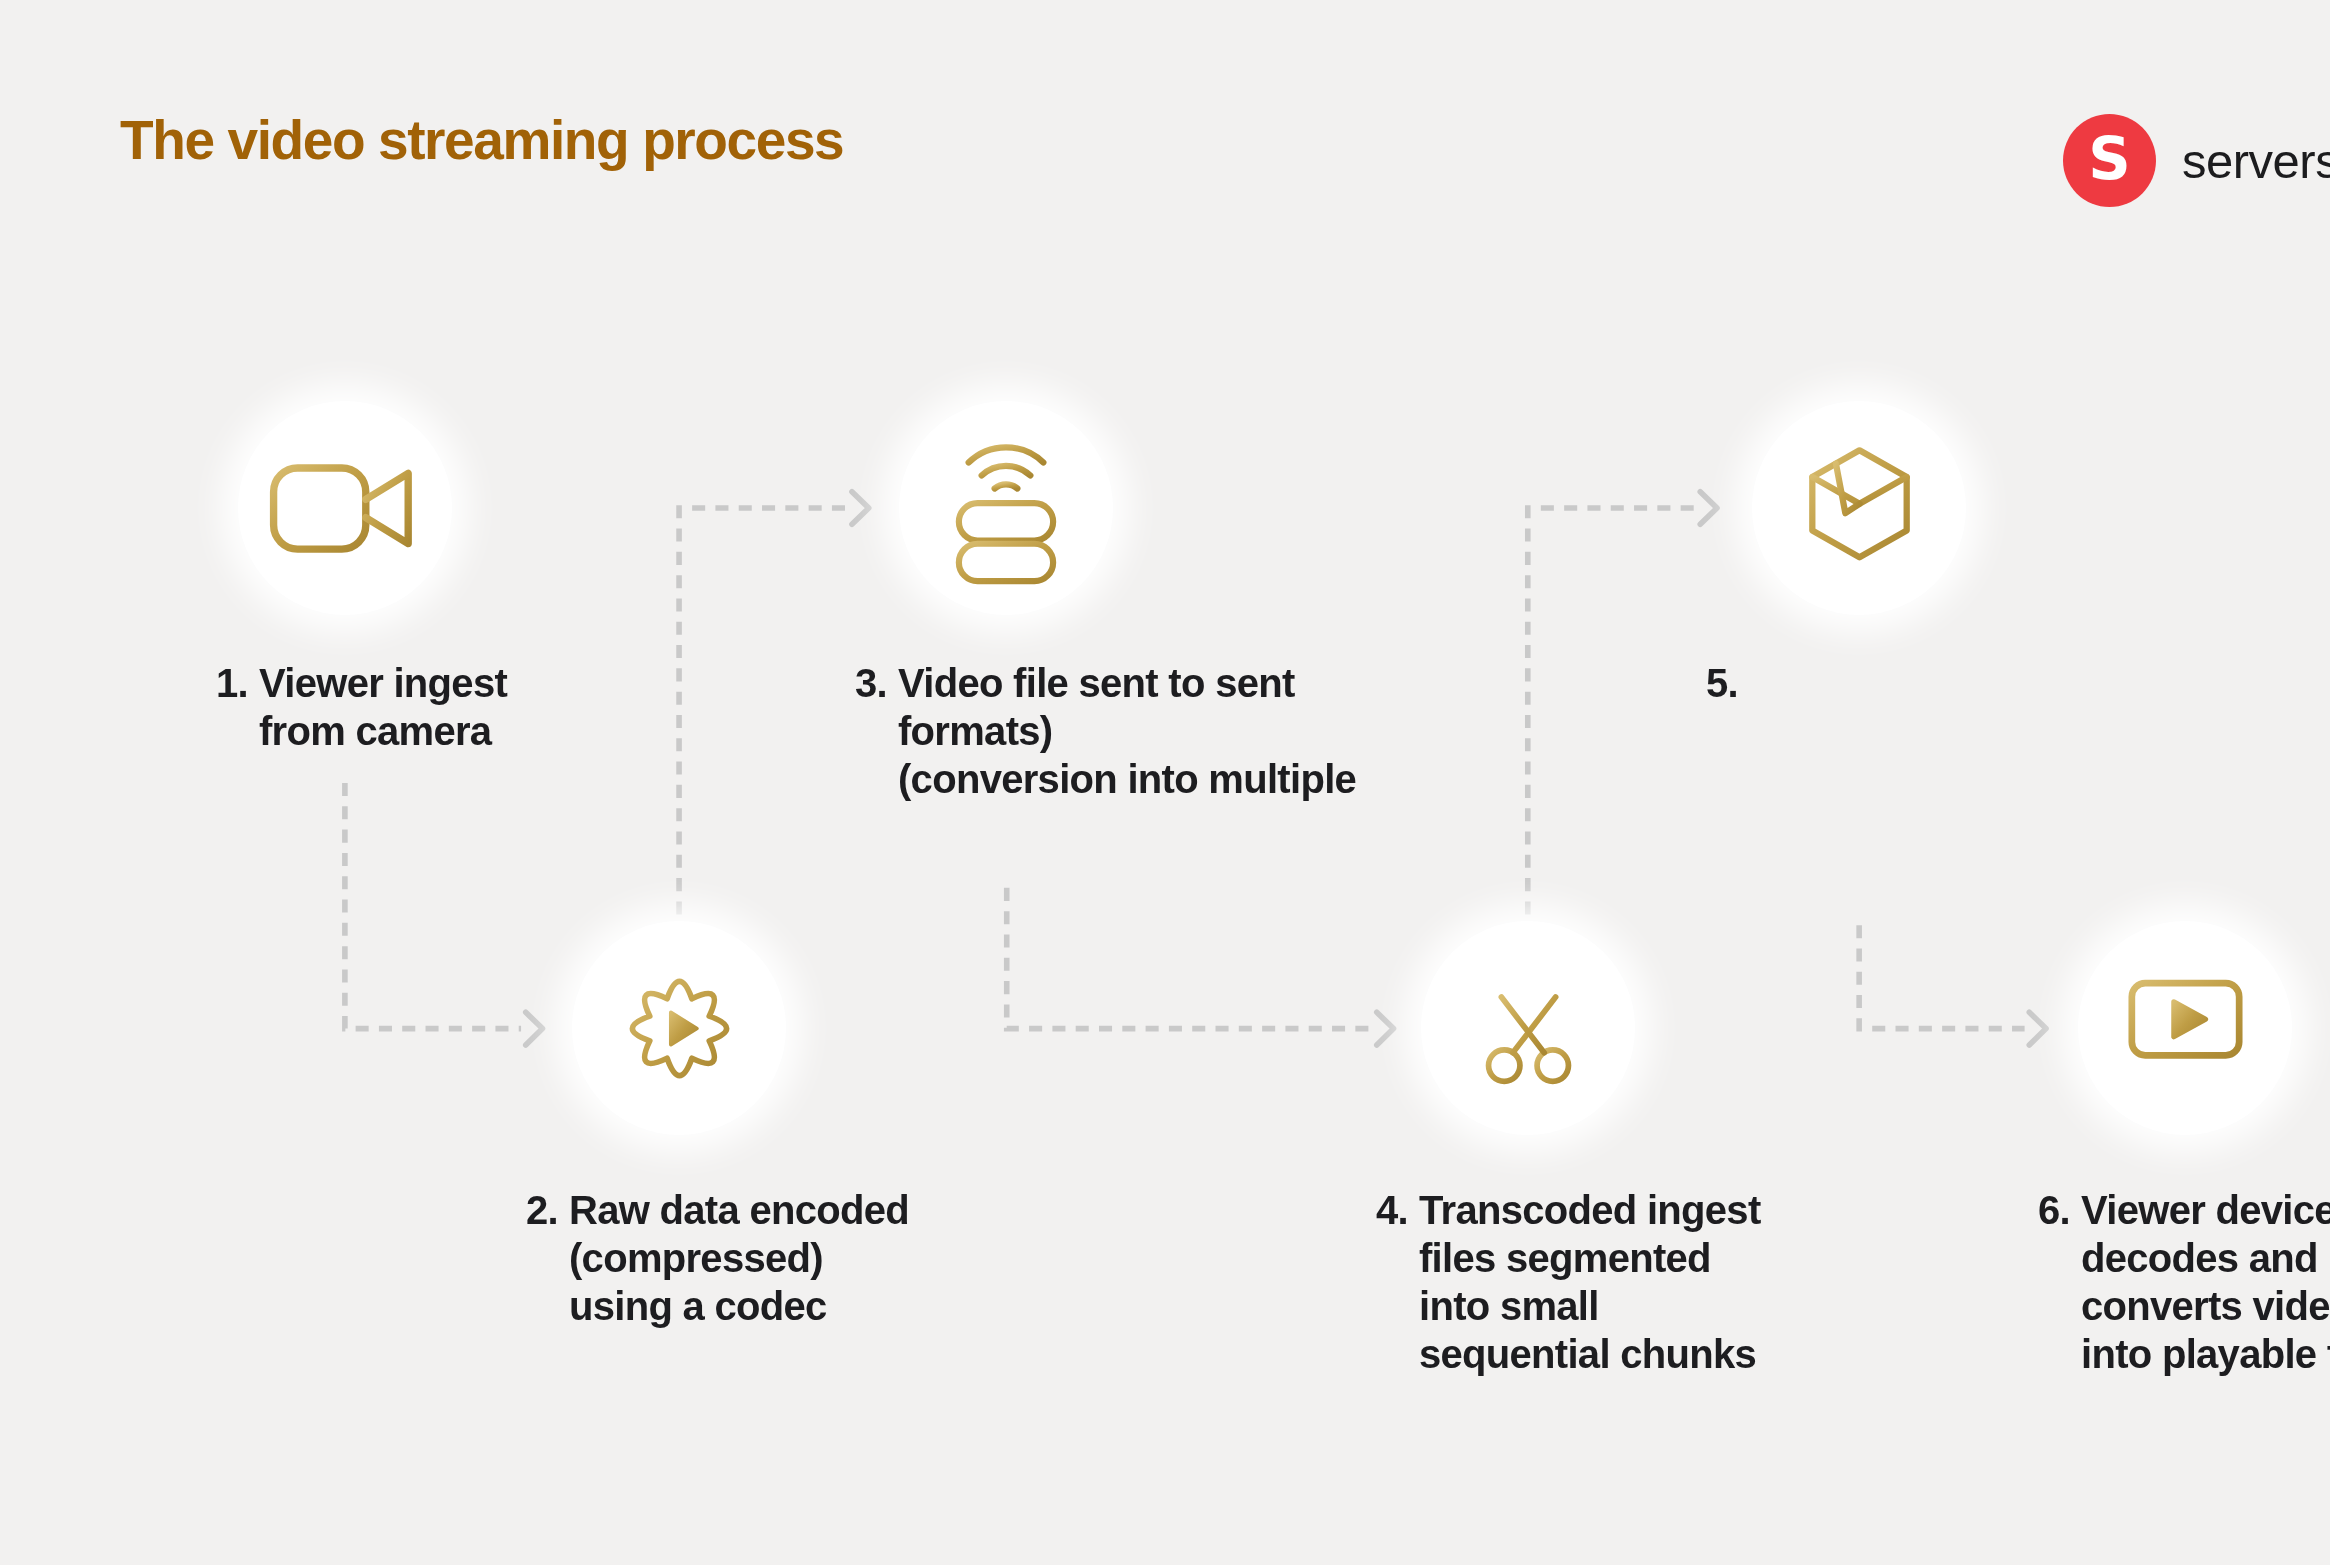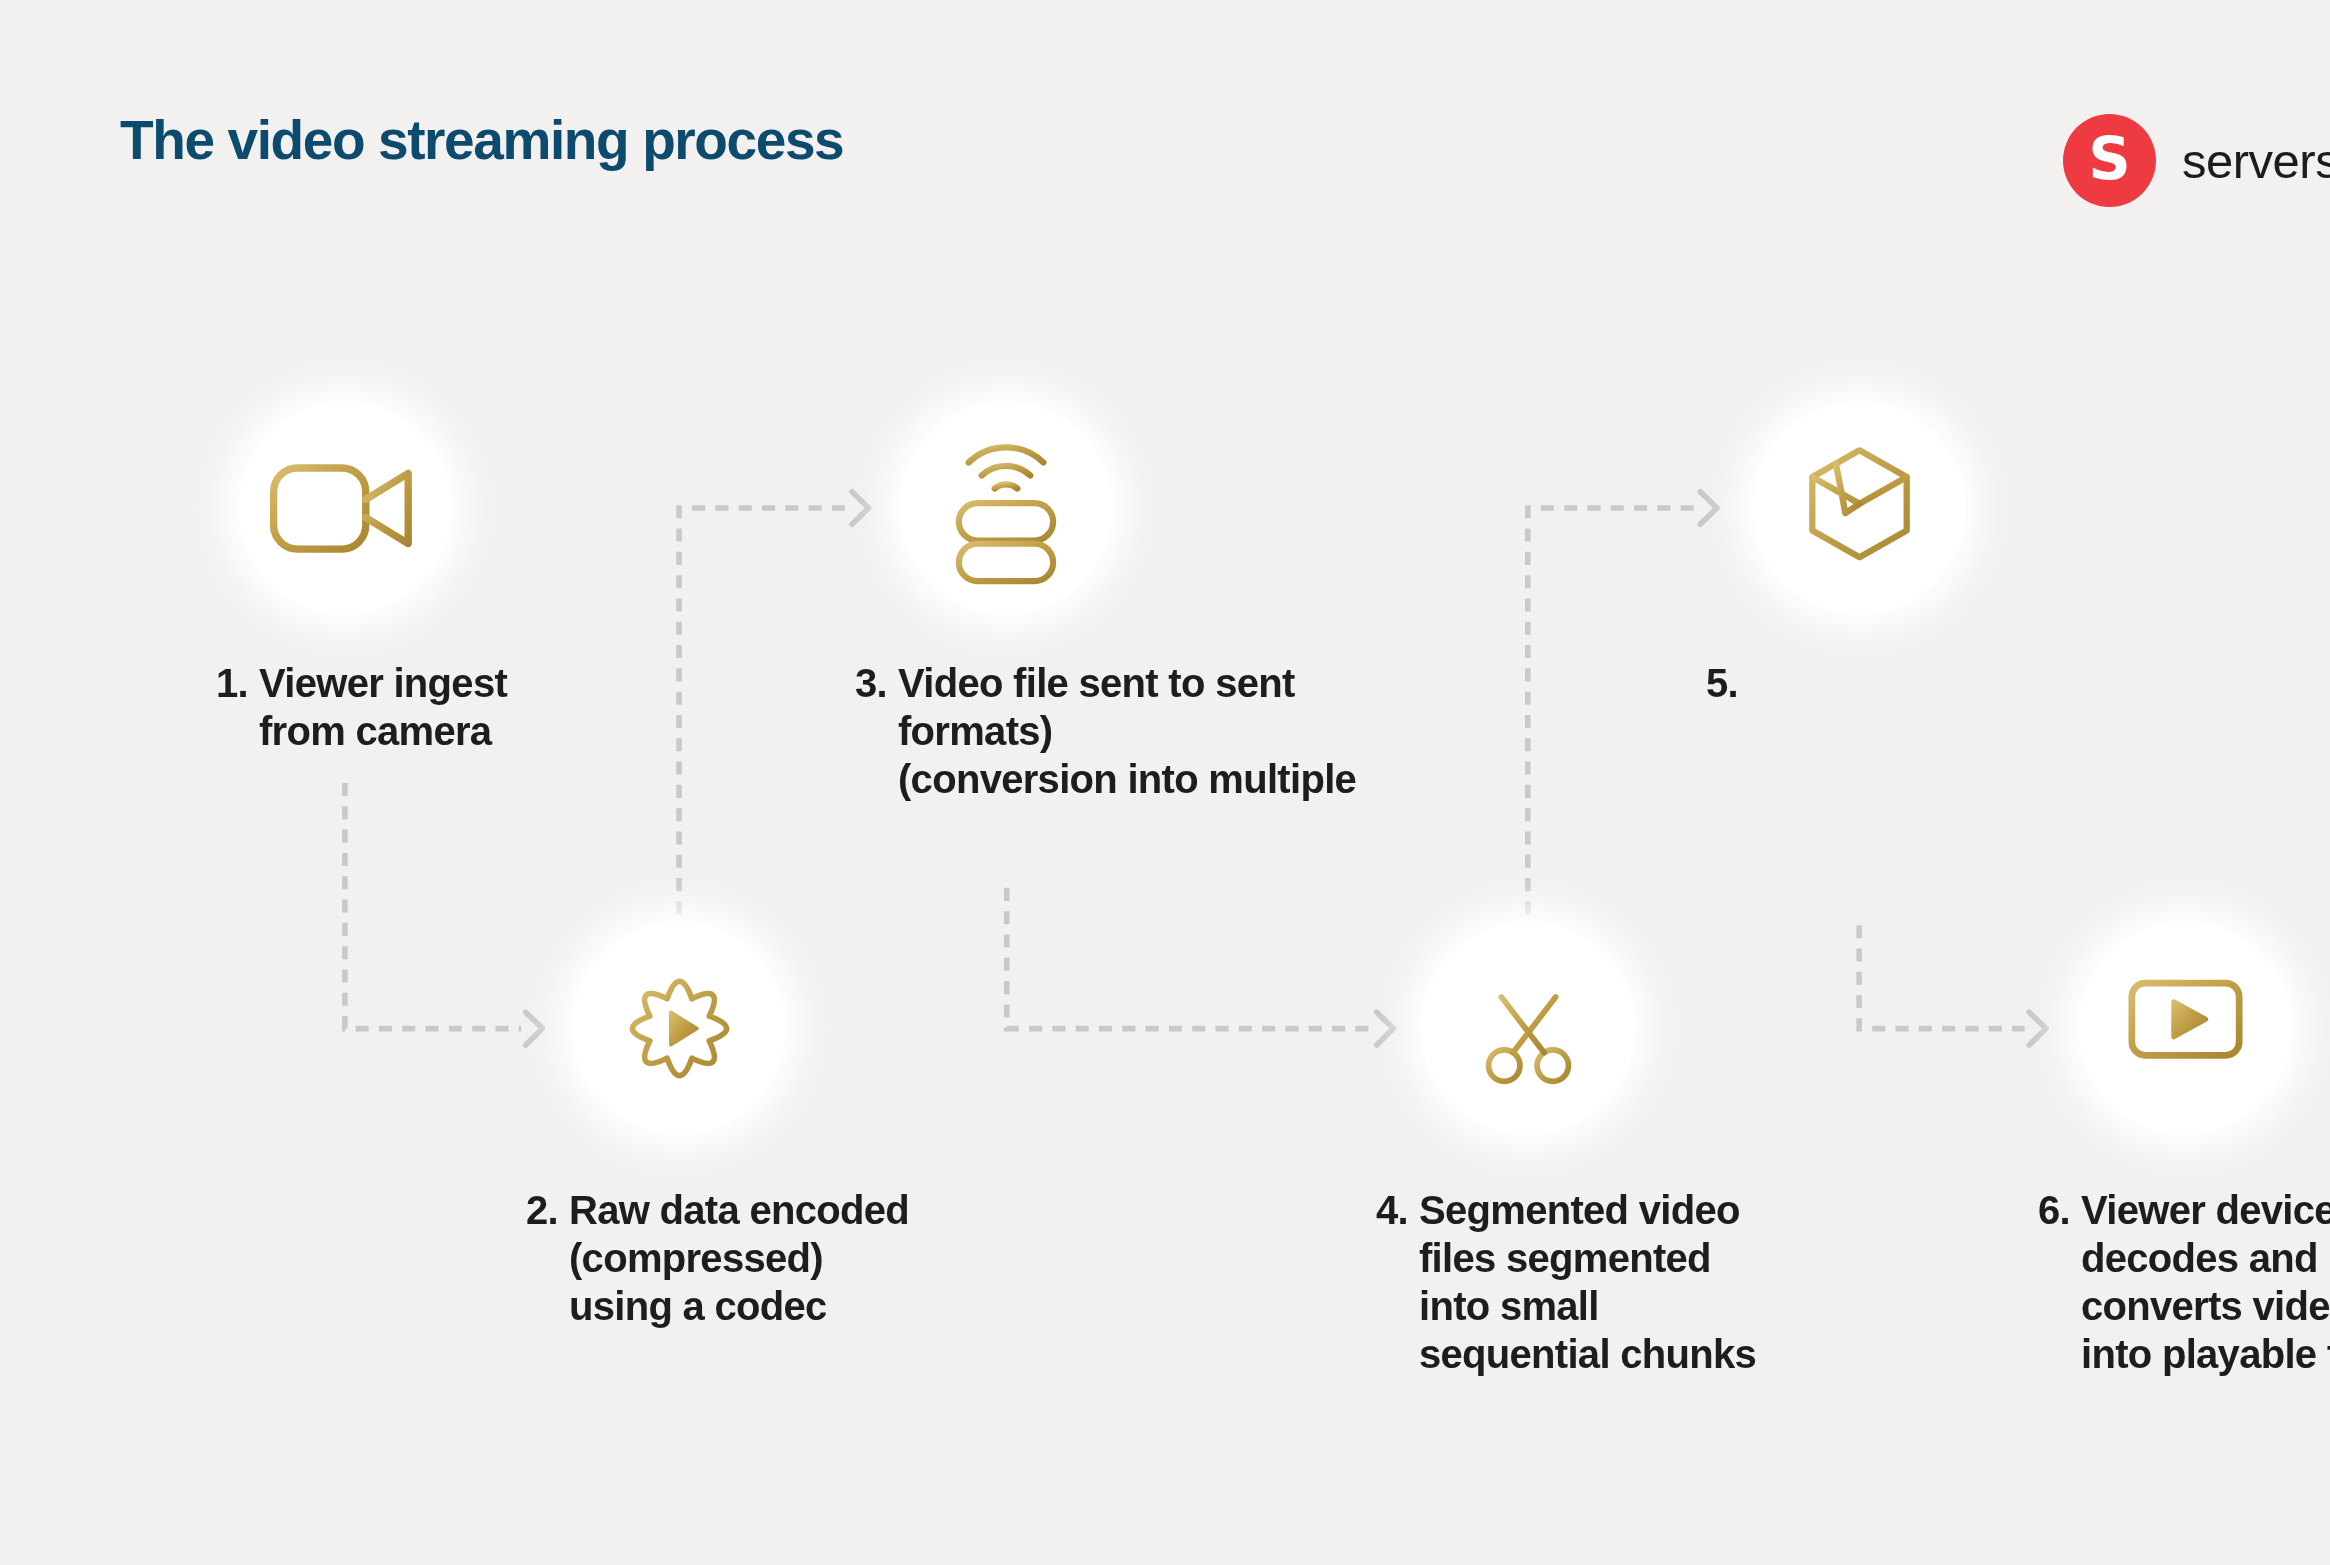--- a/index.html
+++ b/index.html
@@ -7,21 +7,21 @@
     width:2610px;height:1566px;
     background:#f2f1f0;
     font-family:"Liberation Sans", sans-serif;
     position:relative;overflow:hidden;
     color:#1d1d20;
   }
   .stage{position:absolute;inset:0;}
   .page-title{
     position:absolute;left:120px;top:108px;
     font-size:55px;font-weight:700;letter-spacing:-1.4px;
-    color:#0c4a6e;white-space:nowrap;
+    color:#a16207;white-space:nowrap;
   }
   .brand{position:absolute;left:2063px;top:114px;display:flex;align-items:center;}
   .brand-mark{
     width:93px;height:93px;border-radius:50%;
     background:#ee3a41;
     display:flex;align-items:center;justify-content:center;
     flex:none;
   }
   .brand-mark span{
     color:#ffffff;font-family:"DejaVu Sans", sans-serif;
@@ -154,21 +154,21 @@
         <circle cx="15.5" cy="37" r="5.5"></circle>
         <circle cx="32.5" cy="37" r="5.5"></circle>
         <line x1="18.5" y1="32.5" x2="33.5" y2="13"></line>
         <line x1="29.5" y1="32.5" x2="14.5" y2="13"></line>
       </g>
     </svg>
   </div>
   <div class="caption" style="left:1376px;top:1186px;">
     <span class="num">4.</span>
     <span class="lines">
-      <span class="line">Segmented video</span>
+      <span class="line">Transcoded ingest</span>
       <span class="line">files segmented</span>
       <span class="line">into small</span>
       <span class="line">sequential chunks</span>
     </span>
   </div>
 
   <div class="node" style="left:1752px;top:401px;">
     <svg class="icon" width="151" height="151" viewBox="0 0 48 48">
       <g stroke="url(#gold)" stroke-width="2" fill="none" stroke-linejoin="round" stroke-linecap="round">
         <path d="M24 5.5 L39 14 V31 L24 39.5 L9 31 V14 Z"></path>

